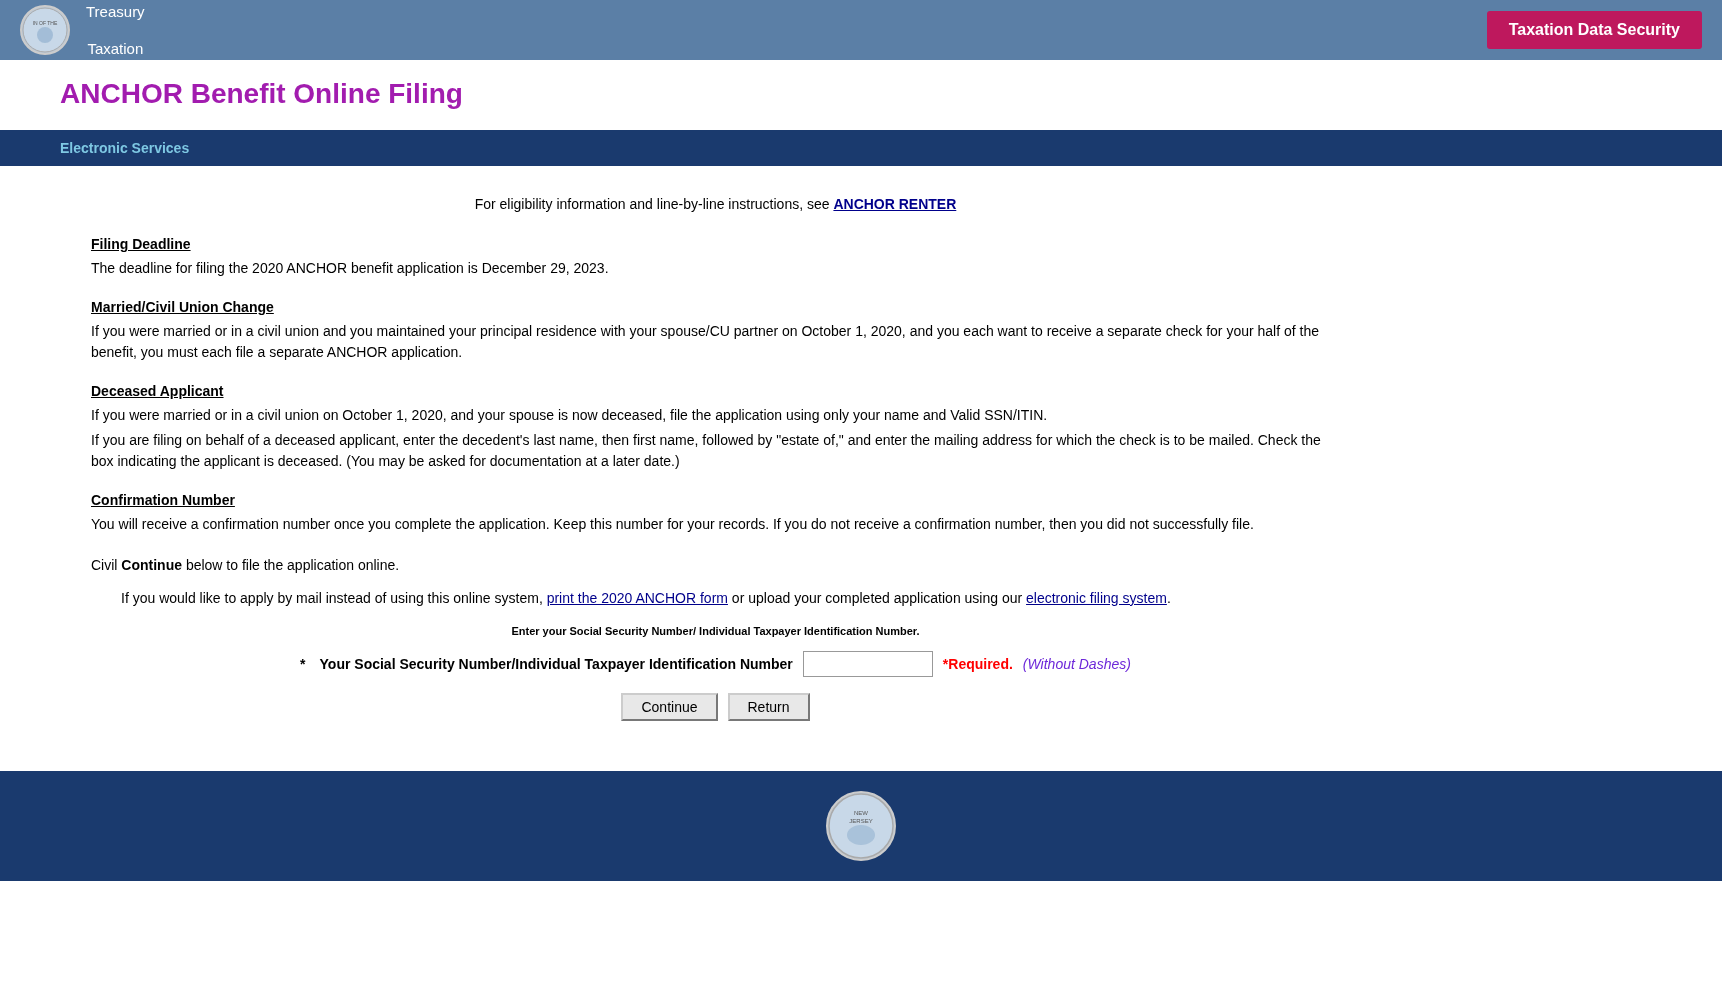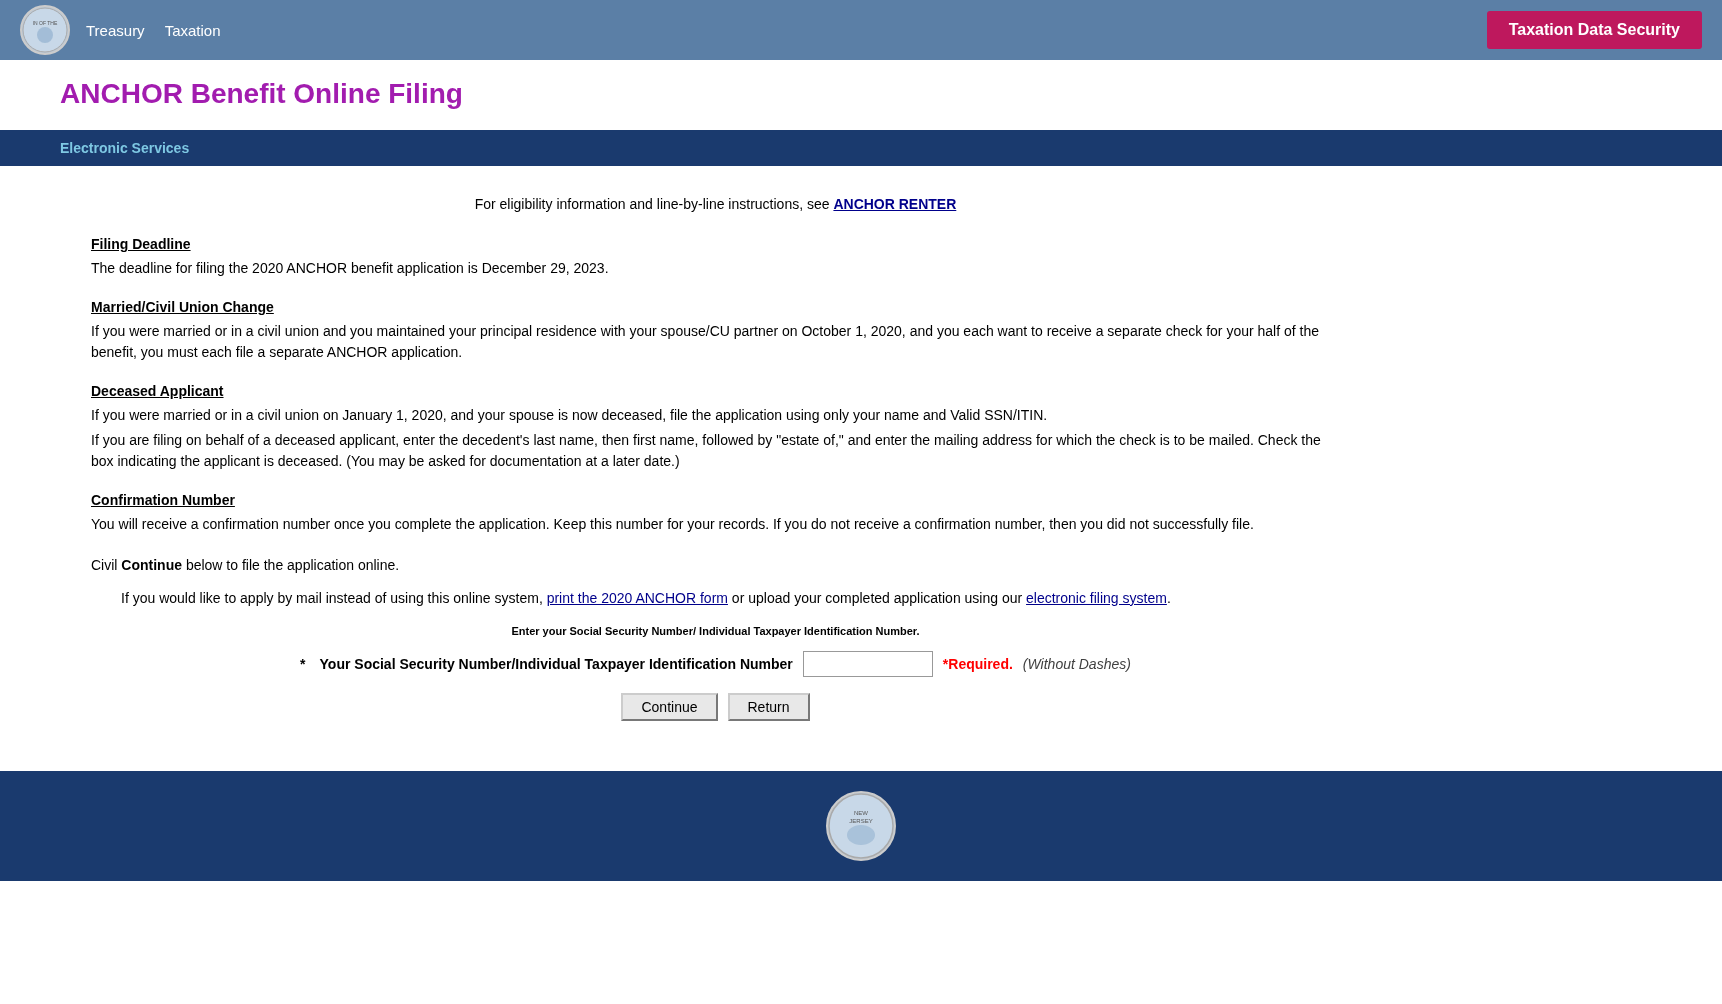--- a/index.html
+++ b/index.html
@@ -29,20 +29,21 @@
       justify-content: center;
       font-size: 9px;
       color: #333;
       overflow: hidden;
       border: 2px solid #ccc;
     }
     .nav-links {
       display: flex;
       gap: 10px;
       align-items: center;
+      flex-direction: column;
     }
     .nav-link {
       color: #fff;
       text-decoration: none;
       font-size: 15px;
       font-weight: normal;
     }
     .nav-separator {
       color: #fff;
       font-size: 15px;
@@ -167,21 +168,21 @@
       font-size: 14px;
       width: 130px;
     }
     .required-text {
       color: red;
       font-weight: bold;
       font-size: 14px;
     }
     .without-dashes {
       font-size: 14px;
-      color: #404040;
+      color: #6d28d9;
       font-style: italic;
     }
 
     
     .buttons-row {
       display: flex;
       justify-content: center;
       gap: 10px;
     }
     .form-btn {
@@ -261,21 +262,21 @@
     <p class="section-text">The deadline for filing the 2020 ANCHOR benefit application is December 29, 2023.</p>
   </div>
 
   <div class="section-block">
     <a href="#" class="section-heading">Married/Civil Union Change</a>
     <p class="section-text">If you were married or in a civil union and you maintained your principal residence with your spouse/CU partner on October 1, 2020, and you each want to receive a separate check for your half of the benefit, you must each file a separate ANCHOR application.</p>
   </div>
 
   <div class="section-block">
     <a href="#" class="section-heading">Deceased Applicant</a>
-    <p class="section-text">If you were married or in a civil union on January 1, 2020, and your spouse is now deceased, file the application using only your name and Valid SSN/ITIN.</p>
+    <p class="section-text">If you were married or in a civil union on October 1, 2020, and your spouse is now deceased, file the application using only your name and Valid SSN/ITIN.</p>
     <p class="section-text">If you are filing on behalf of a deceased applicant, enter the decedent's last name, then first name, followed by "estate of," and enter the mailing address for which the check is to be mailed. Check the box indicating the applicant is deceased. (You may be asked for documentation at a later date.)</p>
   </div>
 
   <div class="section-block">
     <a href="#" class="section-heading">Confirmation Number</a>
     <p class="section-text">You will receive a confirmation number once you complete the application. Keep this number for your records. If you do not receive a confirmation number, then you did not successfully file.</p>
   </div>
 
   <p class="continue-text">
     <span>Civil </span><strong>Continue</strong><span> below to file the application online.</span>

